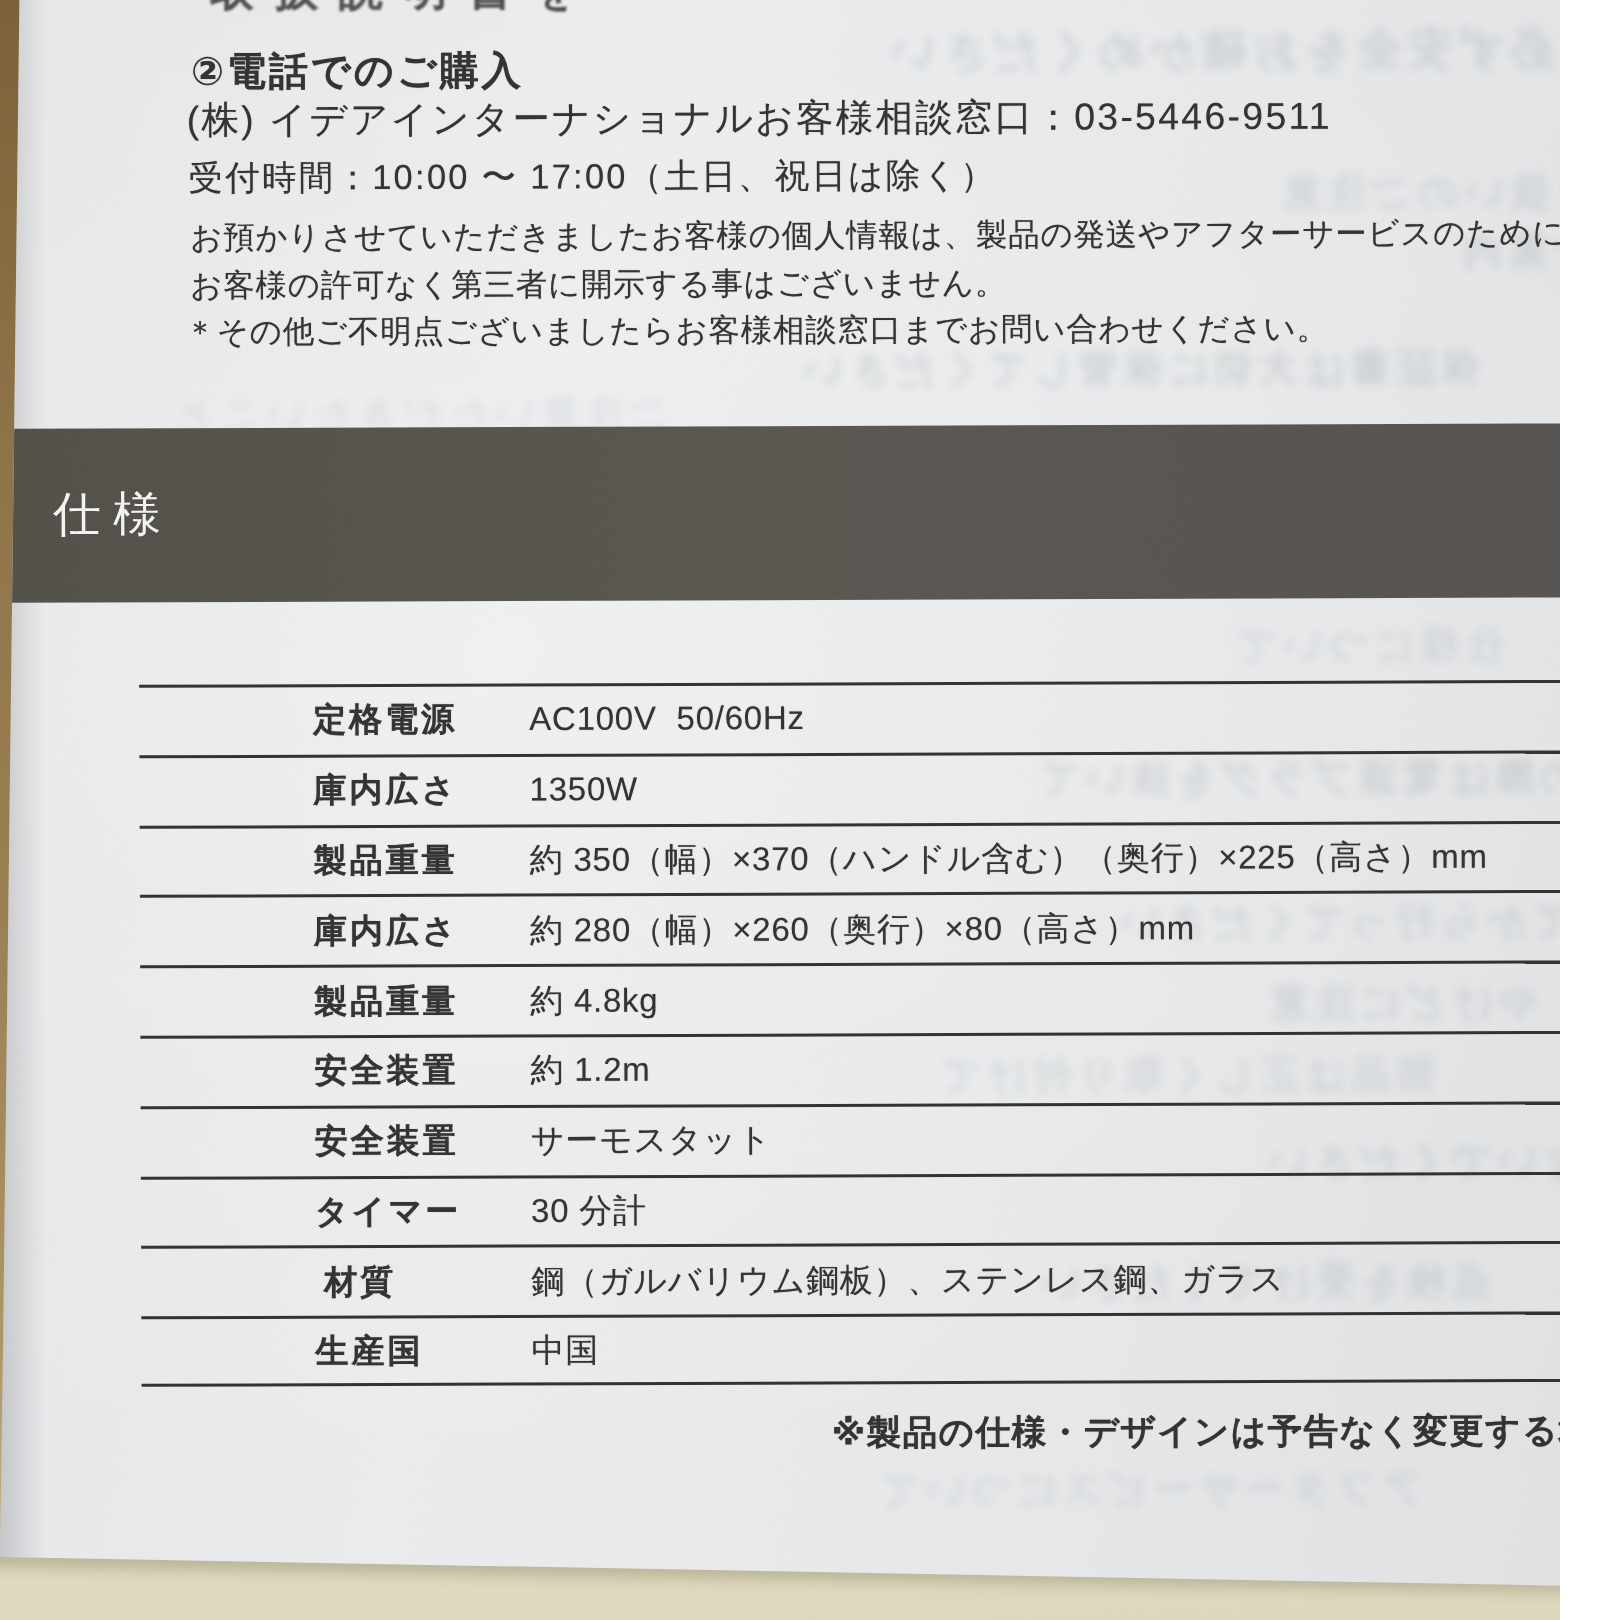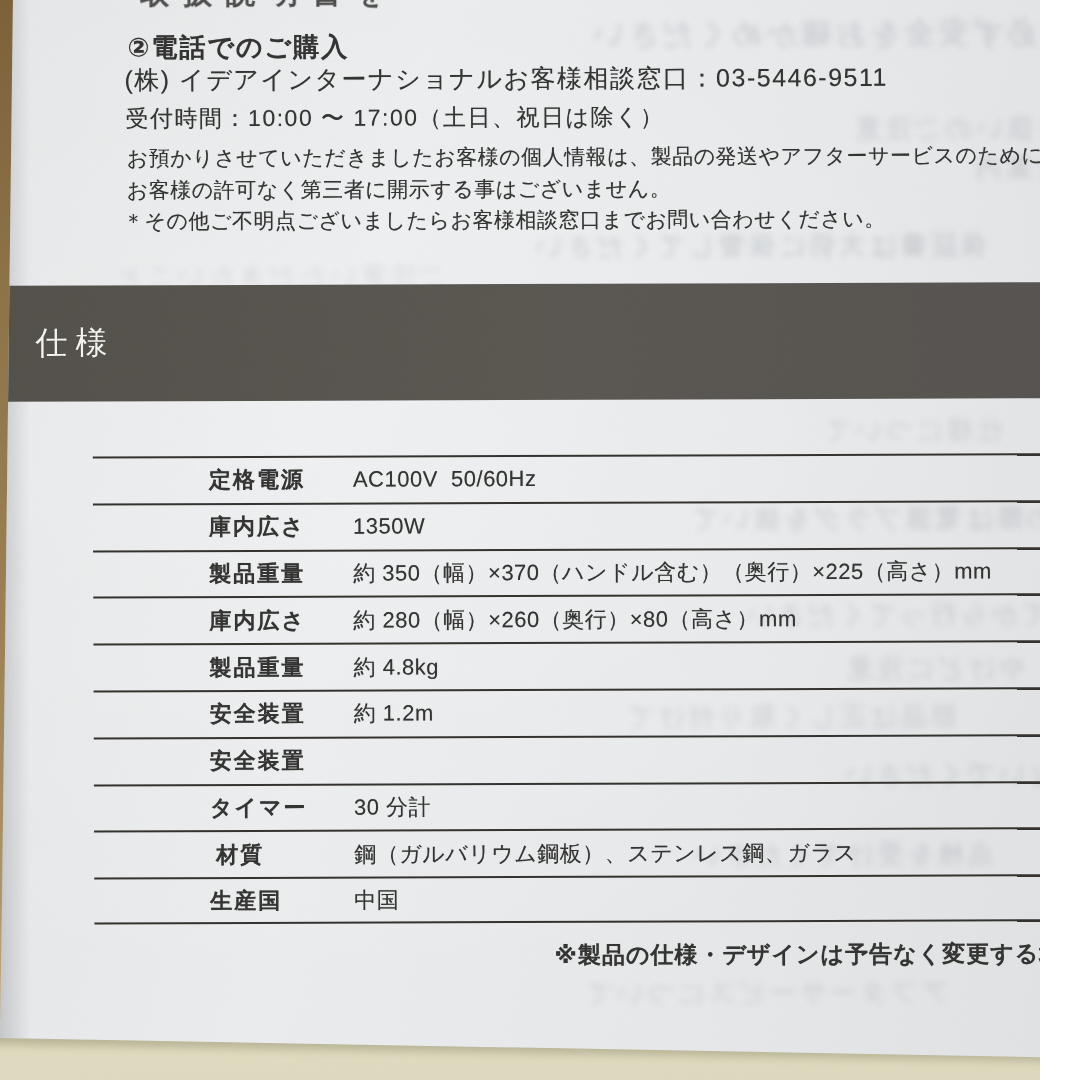--- a/index.html
+++ b/index.html
@@ -149,20 +149,21 @@
         <div class="spec-row">
           <span class="spec-label">製品重量</span>
           <span class="spec-value">約 4.8kg</span>
         </div>
         <div class="spec-row">
           <span class="spec-label">安全装置</span>
           <span class="spec-value">約 1.2m</span>
         </div>
         <div class="spec-row">
           <span class="spec-label">安全装置</span>
+          <span class="spec-value">サーモスタット</span>
         </div>
         <div class="spec-row">
           <span class="spec-label">タイマー</span>
           <span class="spec-value">30 分計</span>
         </div>
         <div class="spec-row">
           <span class="spec-label indent">材質</span>
           <span class="spec-value">鋼（ガルバリウム鋼板）、ステンレス鋼、ガラス</span>
         </div>
         <div class="spec-row">

